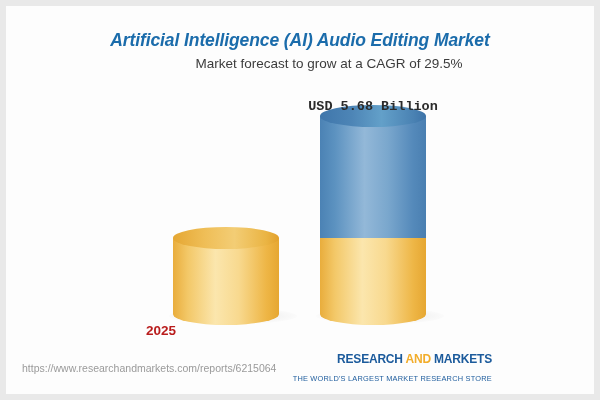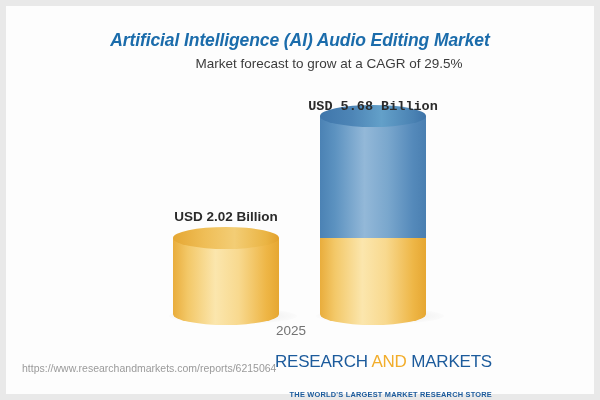--- a/index.html
+++ b/index.html
@@ -121,24 +121,24 @@
     position: absolute;
     width: 260px;
     text-align: center;
     font-size: 13.5px;
     font-weight: bold;
     color: #2b2b2b;
   }
   .year-label {
     position: absolute;
     width: 160px;
-    text-align: right;
+    text-align: left;
     font-size: 13.5px;
-    font-weight: normal;
-    color: #737373;
+    font-weight: bold;
+    color: #b91c1c;
   }
 
   
   .bar-shadow {
     position: absolute;
     height: 16px;
     border-radius: 50%;
     background: radial-gradient(ellipse at center,
       rgba(140,140,140,0.20) 0%,
       rgba(160,160,160,0.08) 55%,
@@ -160,33 +160,33 @@
     font-size: 10.5px;
     color: #9a9a9a;
   }
   #logo {
     position: absolute;
     right: 14px;
     top: 6px;
     text-align: right;
   }
   #logo-wordmark {
-    font-size: 17px;
-    font-weight: normal;
+    font-size: 12px;
+    font-weight: bold;
     letter-spacing: -0.2px;
     white-space: nowrap;
   }
   .logo-blue { color: #1c5b9c; }
   .logo-gold { color: #f2ad2b; }
   #logo-tagline {
     font-size: 7.4px;
-    font-weight: bold;
+    font-weight: normal;
     color: #1c5b9c;
     letter-spacing: 0.22px;
-    margin-top: 18px;
+    margin-top: 8px;
     white-space: nowrap;
   }
 </style>
 </head>
 <body>
 
 <div id="card">
 
   <div id="chart-title">Artificial Intelligence (AI) Audio Editing Market</div>
   <div id="chart-subtitle">Market forecast to grow at a CAGR of 29.5%</div>
@@ -194,21 +194,20 @@
   <div id="plot-area">
 
     <div class="bar-shadow" style="left:163px; bottom:22px; width:128px;"></div>
 
     <div class="bar-group" style="left:167px; width:106px; height:76px; bottom:32px;">
       <div class="cyl-bottom fill-yellow" style="bottom:-11px;"></div>
       <div class="cyl-body fill-yellow" style="bottom:0; height:76px;"></div>
       <div class="cyl-top top-yellow" style="bottom:65px;"></div>
     </div>
 
-    <div class="value-label" style="left:90px; top:203px;">USD 2.02 Billion</div>
 
     <div class="year-label" style="left:140px; top:317px;">2025</div>
 
     <div class="bar-shadow" style="left:310px; bottom:22px; width:128px;"></div>
 
     <div class="bar-group" style="left:314px; width:106px; height:198px; bottom:32px;">
       <div class="cyl-bottom fill-yellow" style="bottom:-11px;"></div>
       <div class="cyl-body fill-yellow" style="bottom:0; height:76px;"></div>
       <div class="cyl-body fill-blue" style="bottom:76px; height:122px;"></div>
       <div class="cyl-top top-blue" style="bottom:187px;"></div>

